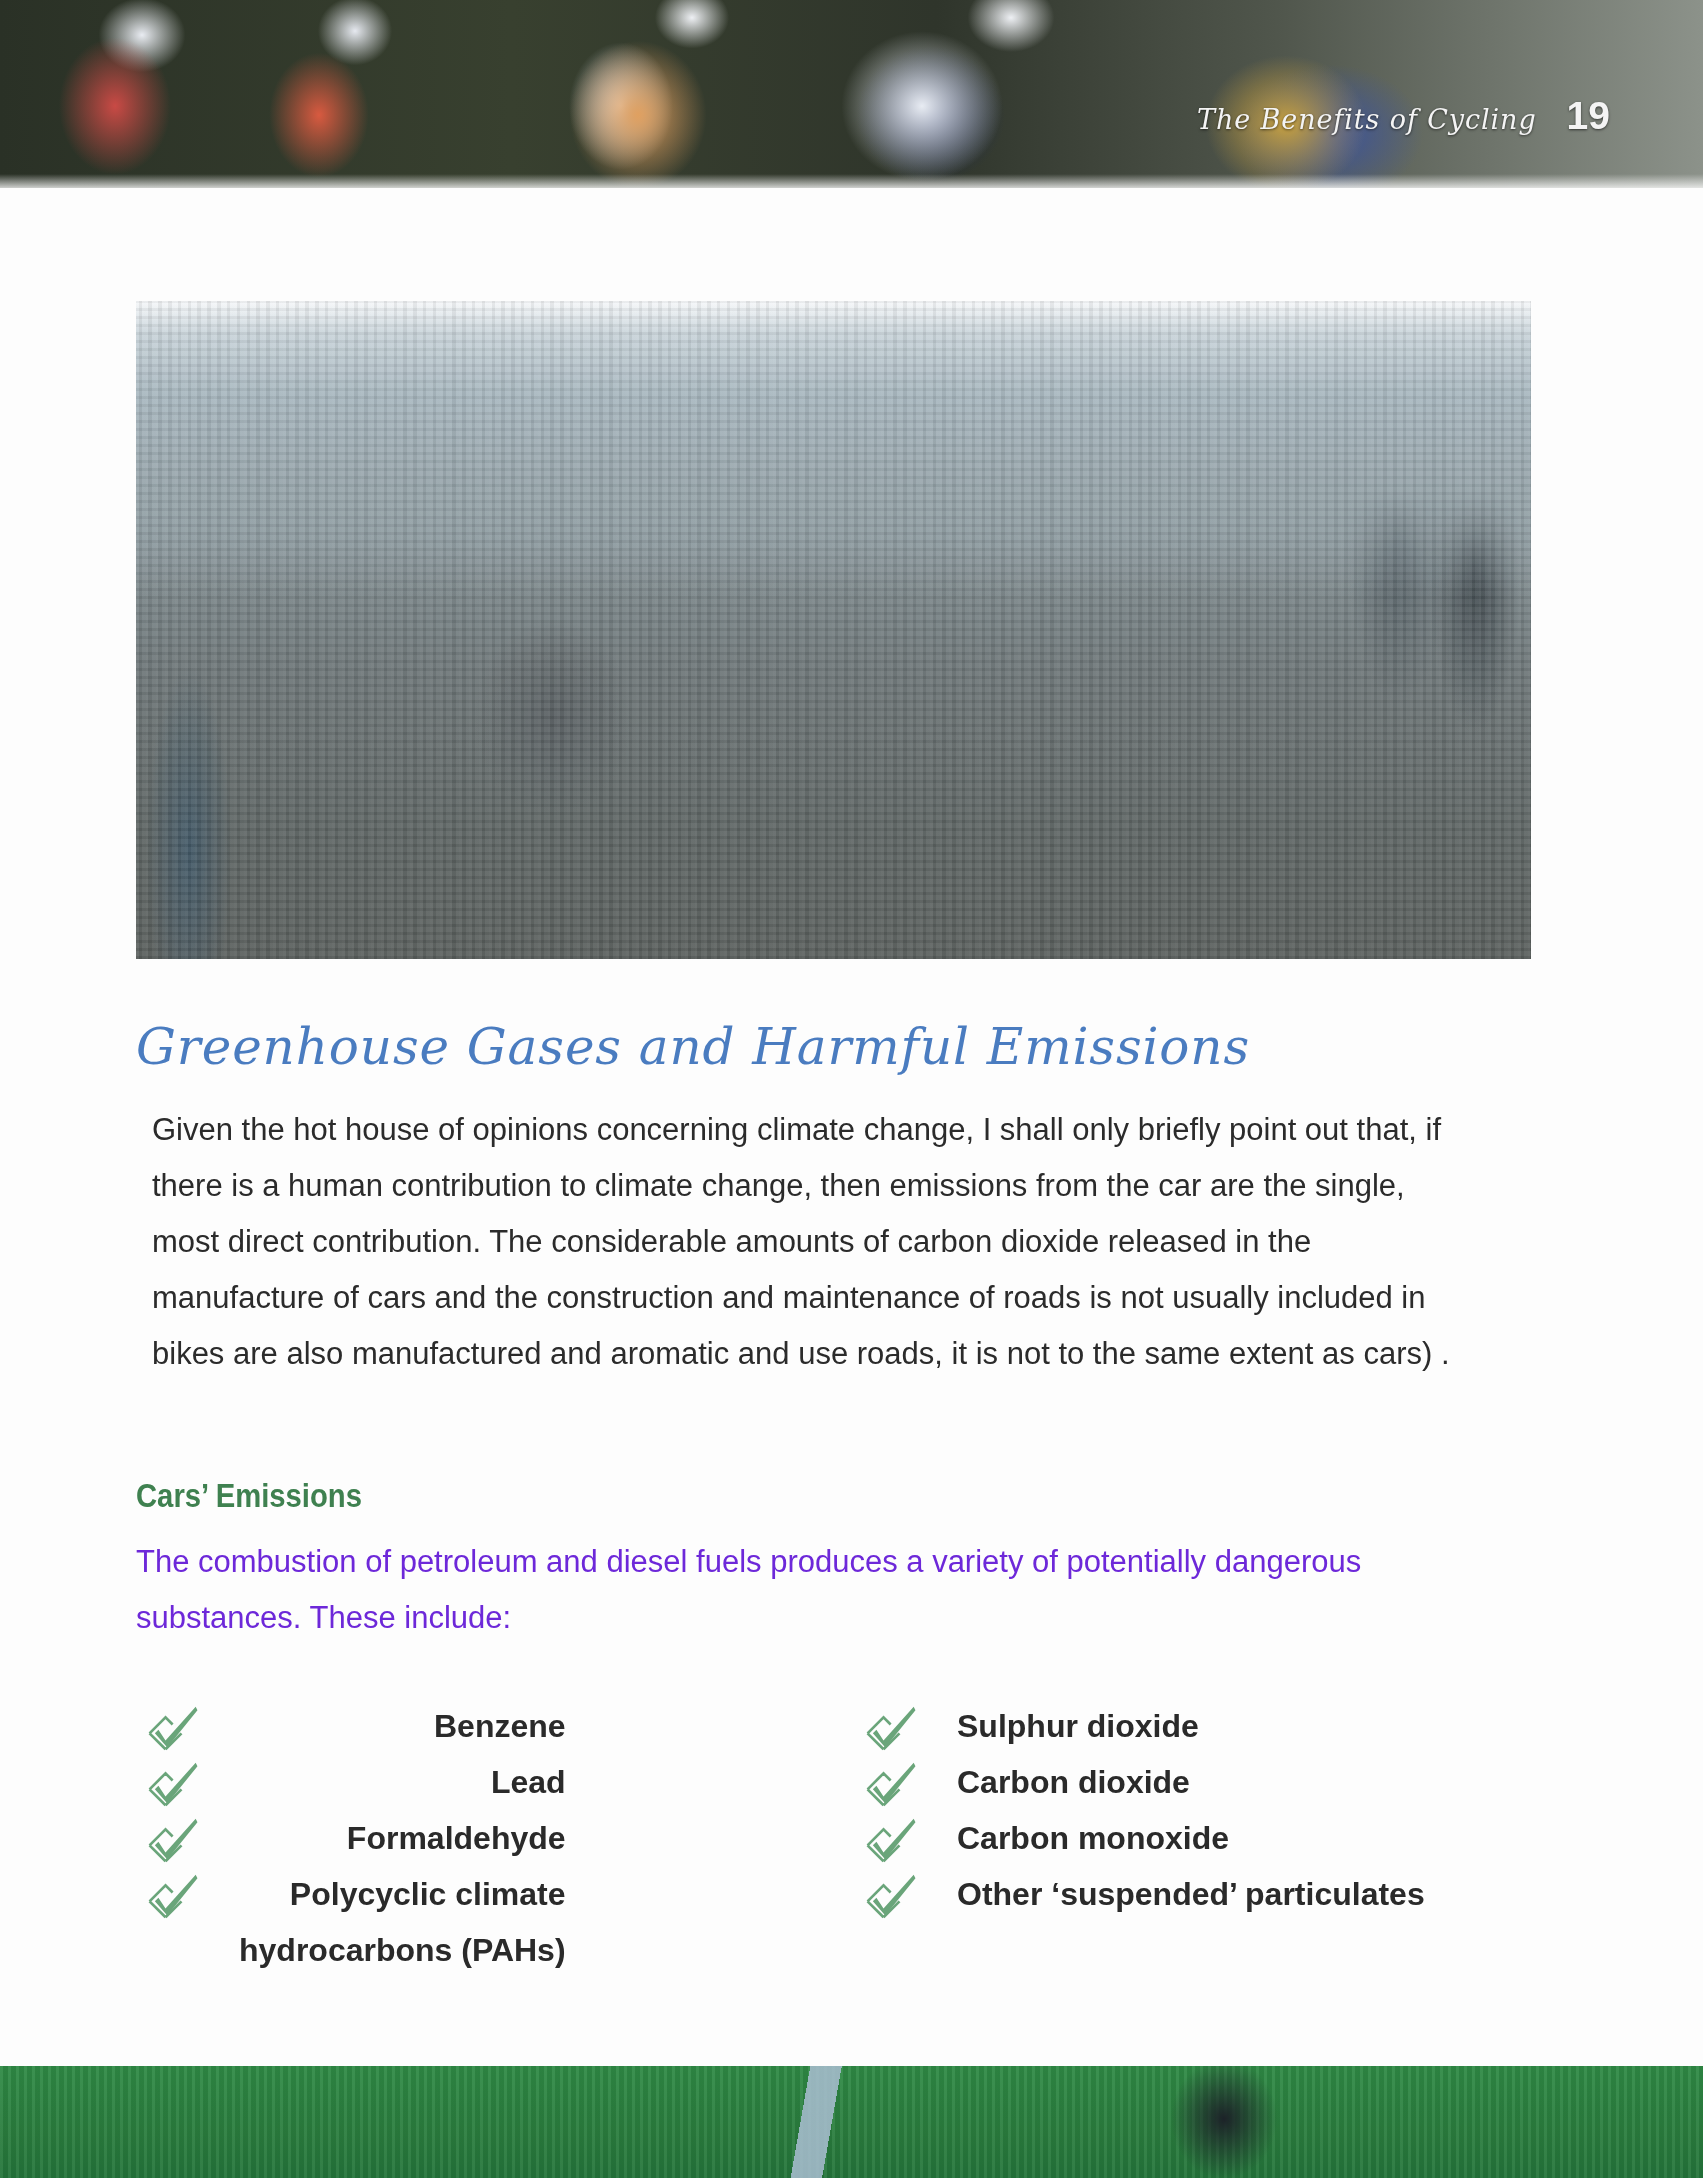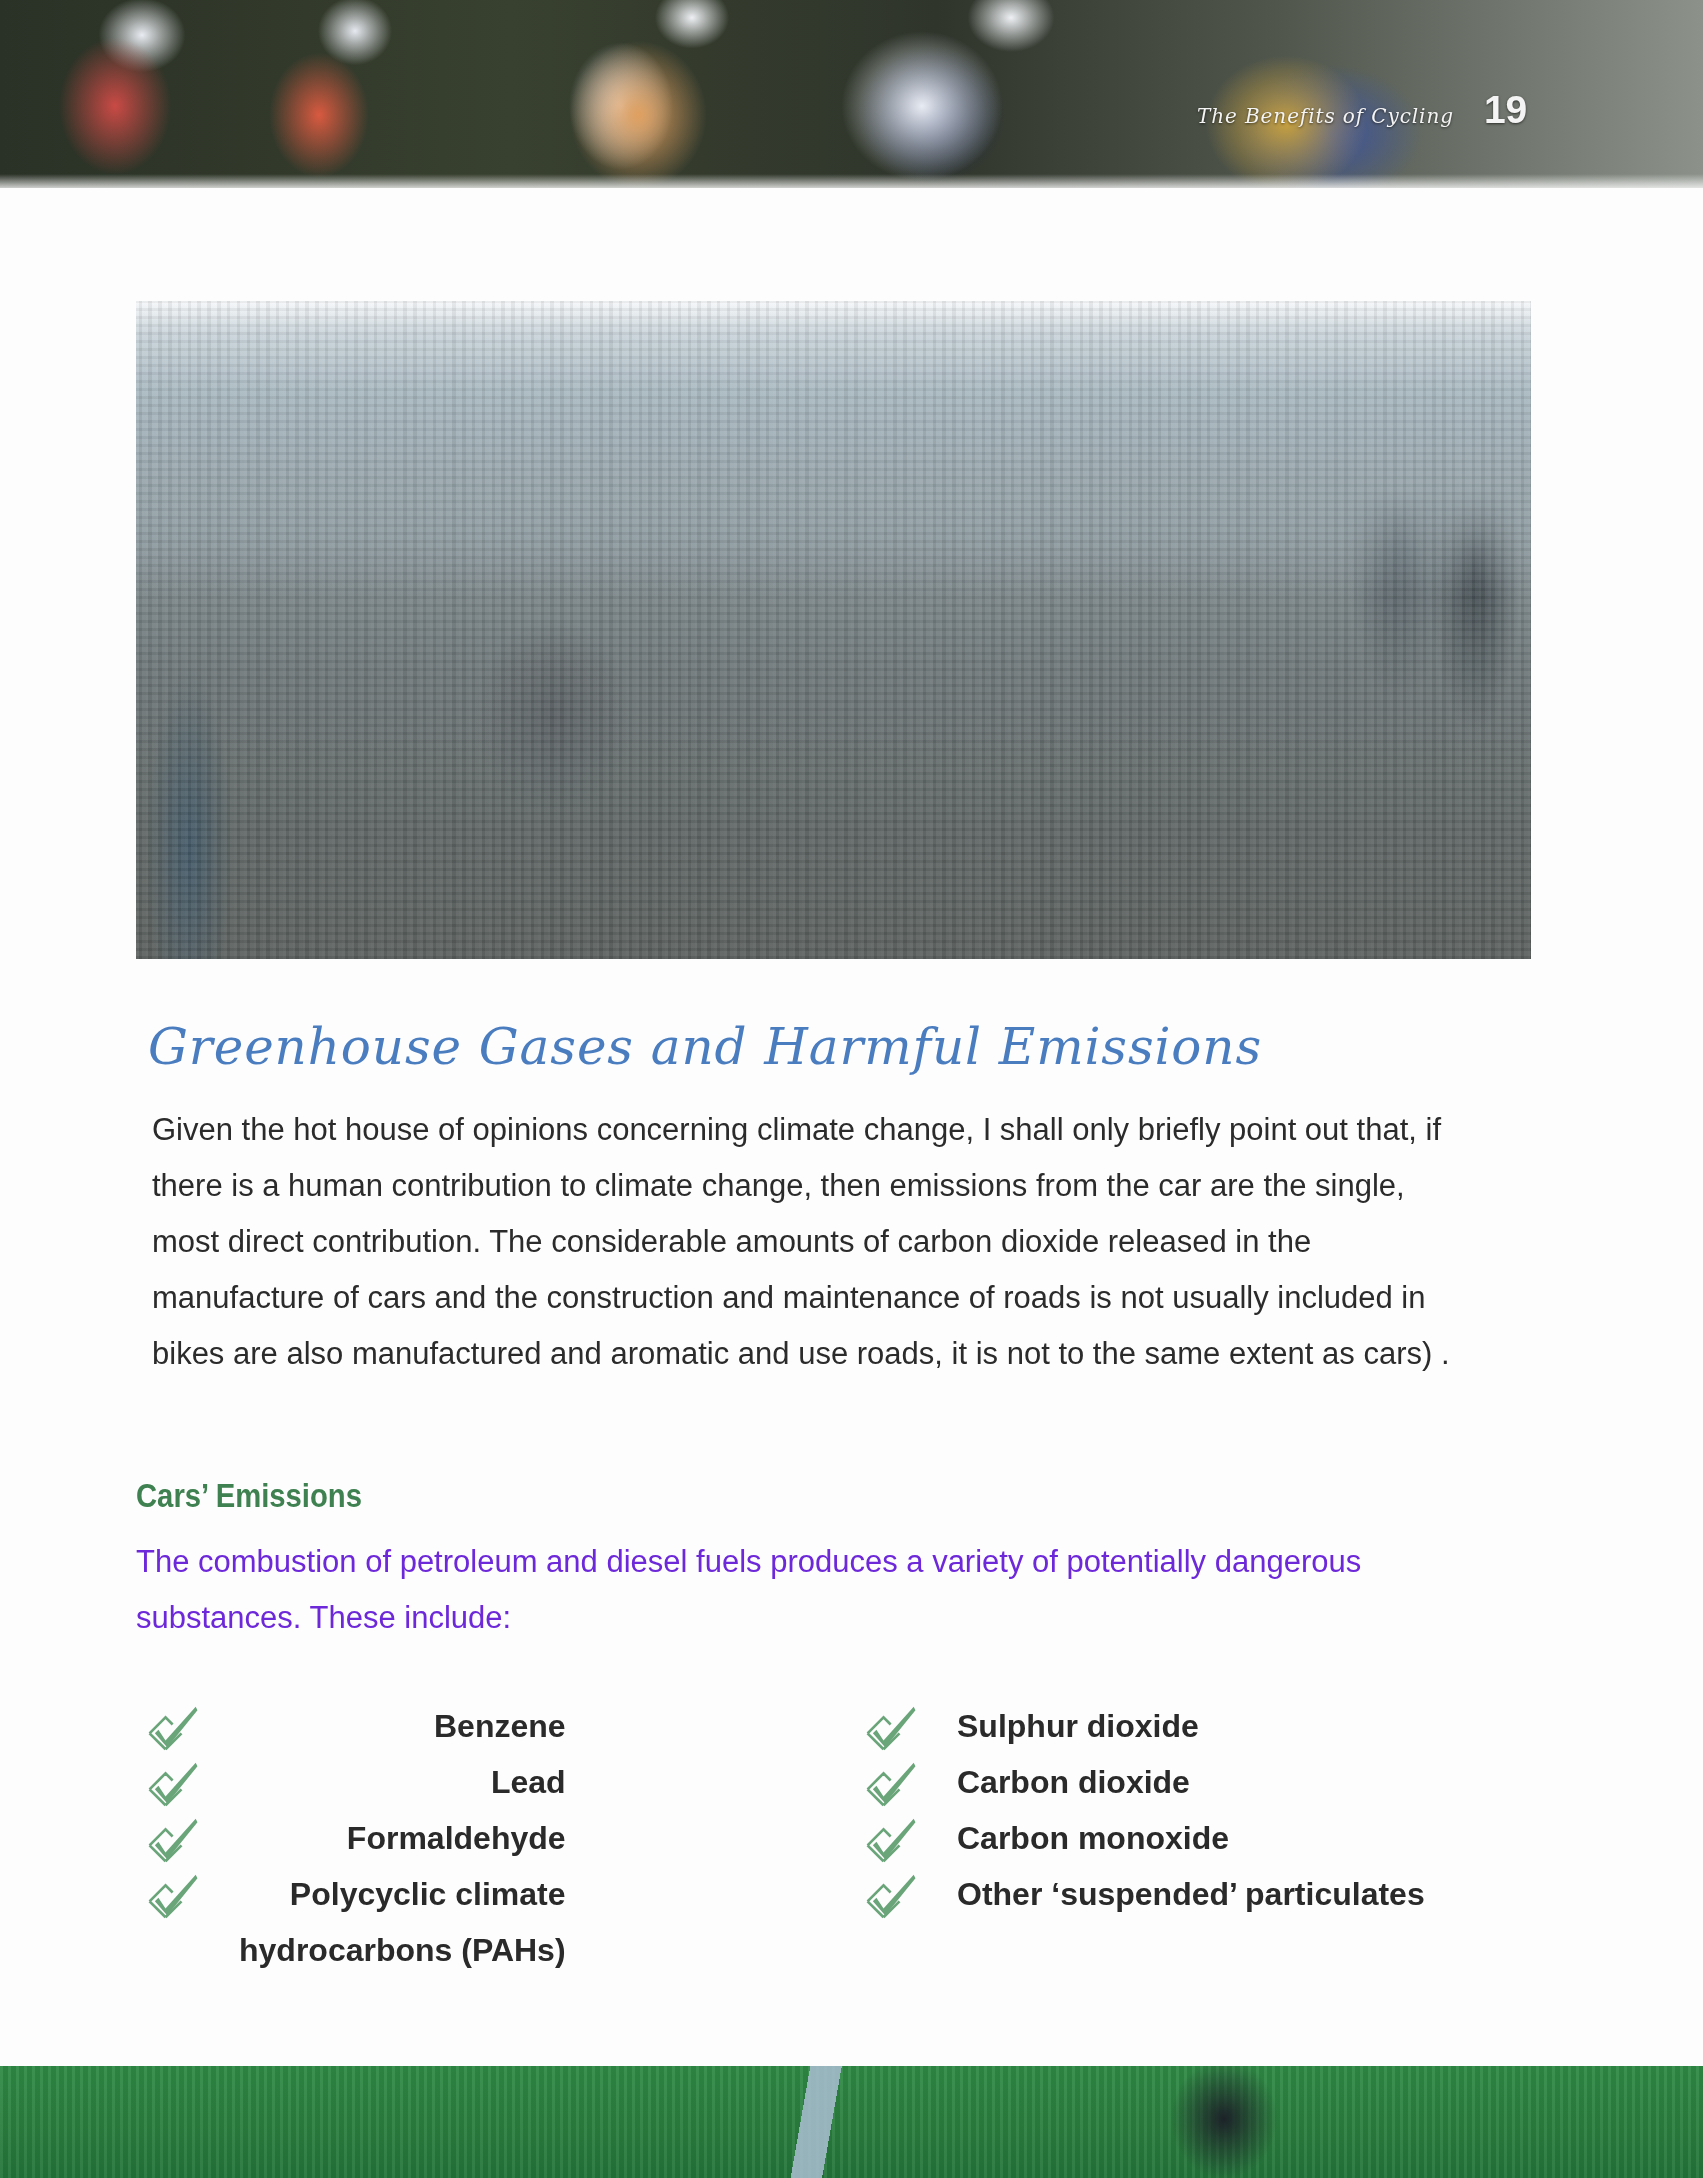--- a/index.html
+++ b/index.html
@@ -31,21 +31,21 @@
     position: absolute; left: 0; top: 174px; width: 1703px; height: 17.7px;
     background: linear-gradient(180deg, rgba(253,253,253,0) 0%, #fdfdfd 100%);
   }
   .running-head {
     position: absolute; top: 64px; left: 1197px;
     display: flex; align-items: baseline; gap: 30px;
     color: #f4f4f4; text-shadow: 0 0.9px 2.7px rgba(0,0,0,0.6);
   }
   .running-head .title {
     font-family: "DejaVu Serif", serif; font-style: italic;
-    font-size: 20px; letter-spacing: 0.9px; margin-top: 40px;
+    font-size: 27px; letter-spacing: 0.9px; margin-top: 40px;
   }
   .running-head .page-no {
     font-family: "Liberation Sans", sans-serif; font-weight: bold;
     font-size: 39px;
   }
 
   
   .photo {
     position: absolute; left: 136px; top: 301px; width: 1395px; height: 658px;
     background:
@@ -59,21 +59,21 @@
   }
   .photo-texture {
     position: absolute; inset: 0;
     background:
       repeating-linear-gradient(90deg, rgba(255,255,255,0.05) 0 2.7px, rgba(0,0,0,0.06) 2.7px 6.2px, rgba(255,255,255,0.03) 6.2px 9.8px),
       repeating-linear-gradient(0deg, rgba(0,0,0,0.05) 0 3.5px, rgba(255,255,255,0.04) 3.5px 8px);
   }
 
   
   .section-heading {
-    position: absolute; left: 148px; top: 1018px;
+    position: absolute; left: 136px; top: 1018px;
     font-family: "DejaVu Serif", serif; font-style: italic;
     font-size: 50px; color: #4a7cc0; letter-spacing: 0.9px;
     margin: 0; font-weight: normal;
   }
   .body-text {
     position: absolute; left: 136px; top: 1086px; width: 1401px;
     font-size: 31px; line-height: 56px; color: #2b2b2b;
     margin: 16px;
   }
   .body-text .line { display: block; white-space: nowrap; }

